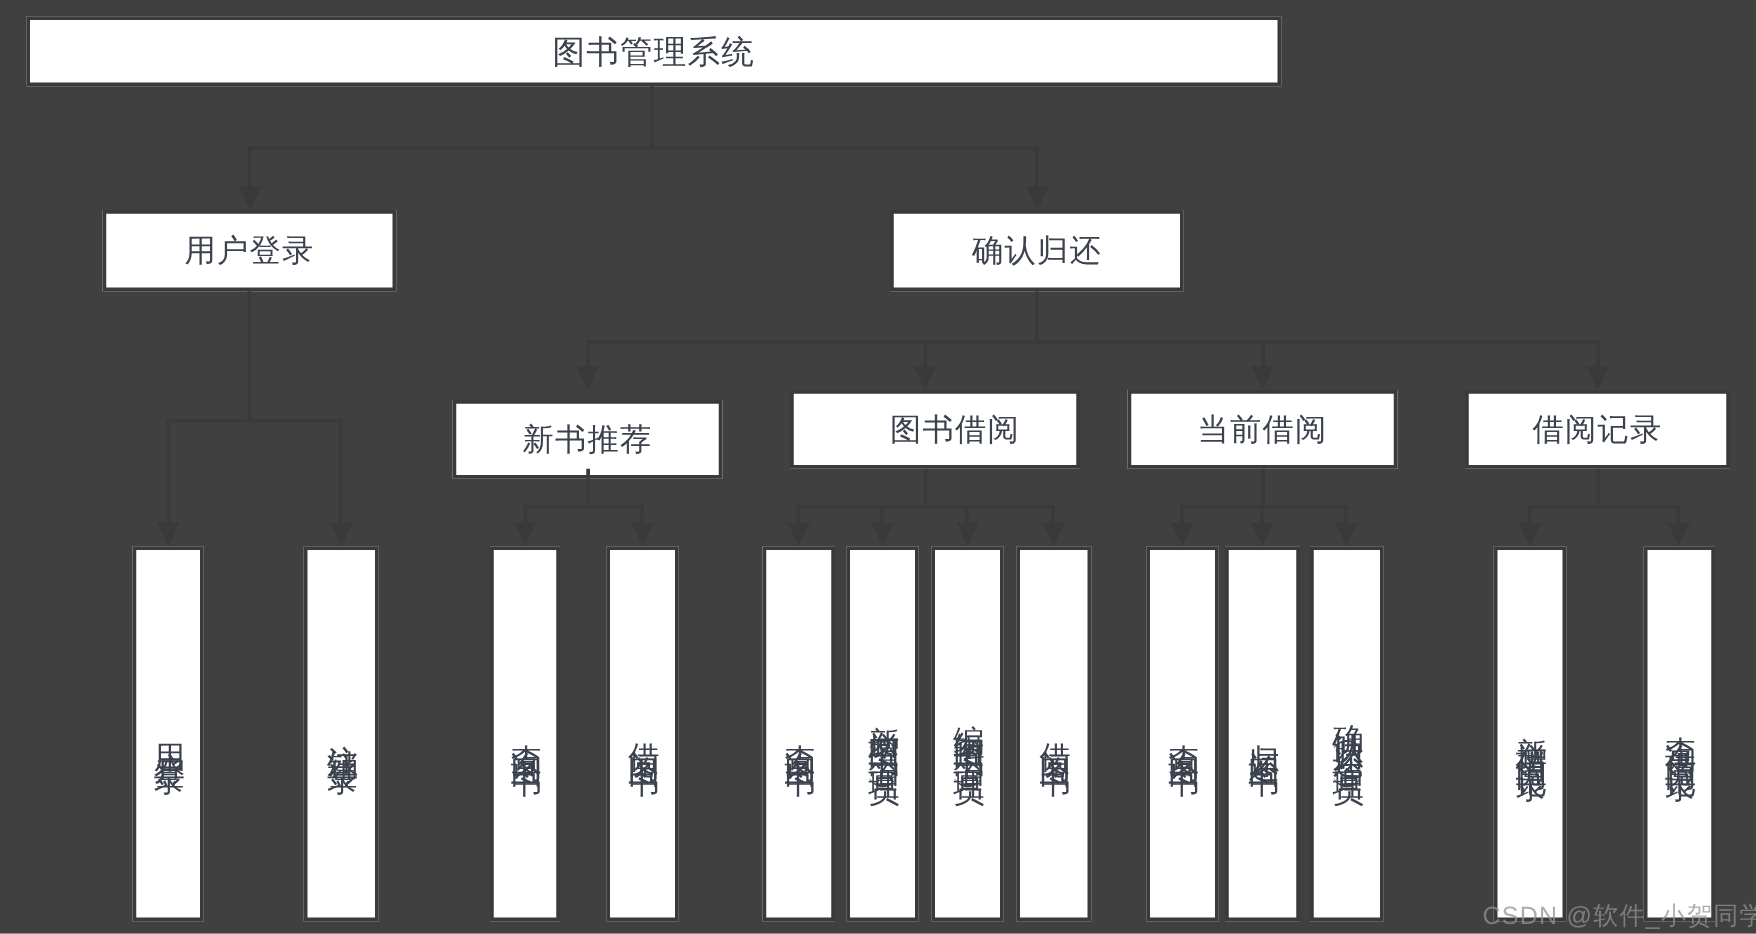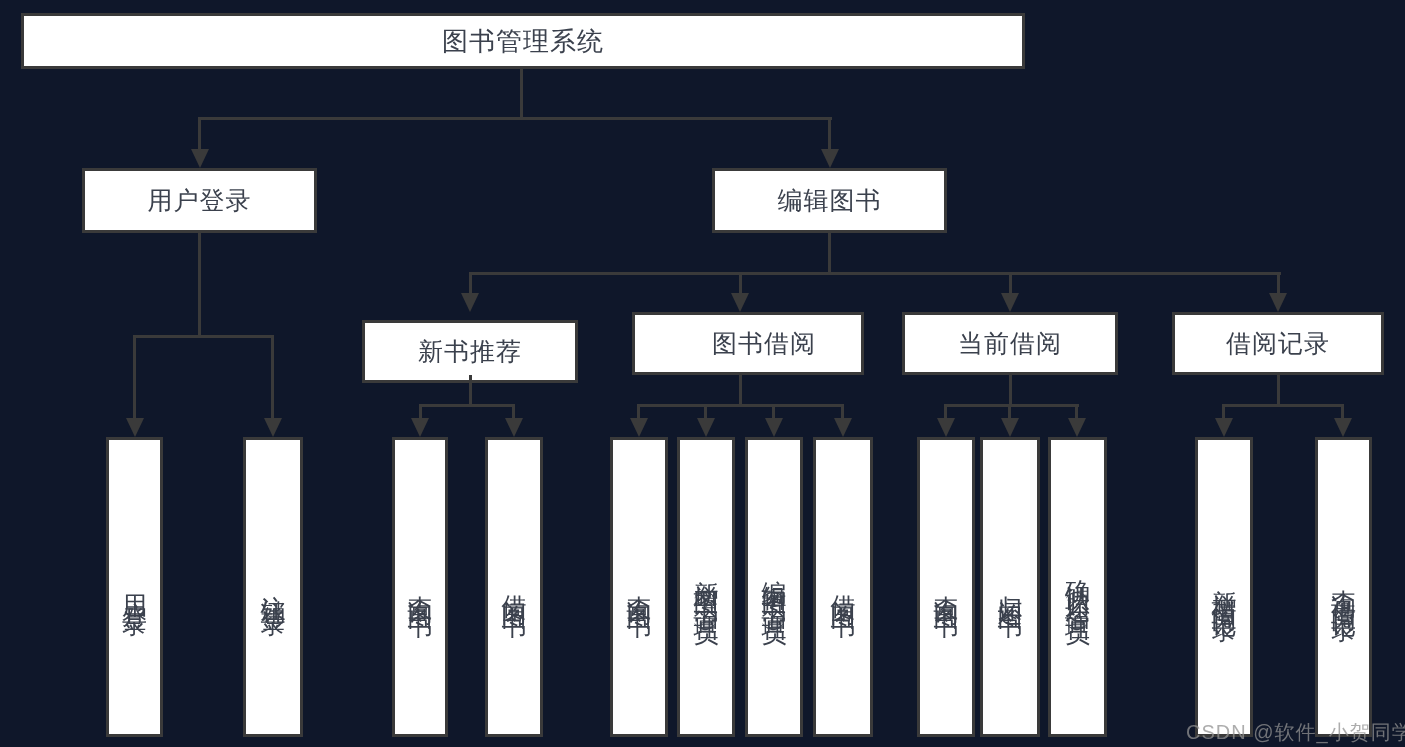--- a/index.html
+++ b/index.html
@@ -1,19 +1,19 @@
 <!DOCTYPE html>
 <html><head>
 <meta charset="utf-8">
 <style>
   html,body{margin:0;padding:0;background:#ffffff;}
   .canvas{
     position:relative;
     width:1405px;height:747px;
-    background:#0f172a;
+    background:#404040;
     font-family:"Liberation Sans", sans-serif;
     overflow:hidden;
   }
   .box{
     position:absolute;
     box-sizing:border-box;
     border:3px solid #3a3a3a;
     background:#ffffff;
     display:flex;align-items:center;justify-content:center;
     color:#3b414d;
@@ -55,21 +55,21 @@
   <div class="line" style="left:198px;top:117px;width:634px;height:3px;"></div>
   <div class="line" style="left:198px;top:117px;width:3px;height:34px;"></div>
   <div class="arrow" style="left:191px;top:149px;"></div>
   <div class="line" style="left:828px;top:117px;width:3px;height:34px;"></div>
   <div class="arrow" style="left:821px;top:149px;"></div>
 
   <div class="box" style="left:82px;top:168px;width:235px;height:65px;">
     <span class="hlabel">用户登录</span>
   </div>
   <div class="box" style="left:712px;top:168px;width:235px;height:65px;">
-    <span class="hlabel">编辑图书</span>
+    <span class="hlabel">确认归还</span>
   </div>
 
   <div class="line" style="left:198px;top:233px;width:3px;height:104px;"></div>
   <div class="line" style="left:133px;top:335px;width:141px;height:3px;"></div>
   <div class="line" style="left:133px;top:335px;width:3px;height:85px;"></div>
   <div class="arrow" style="left:126px;top:418px;"></div>
   <div class="line" style="left:271px;top:335px;width:3px;height:85px;"></div>
   <div class="arrow" style="left:264px;top:418px;"></div>
 
   <div class="line" style="left:828px;top:233px;width:3px;height:41px;"></div>

